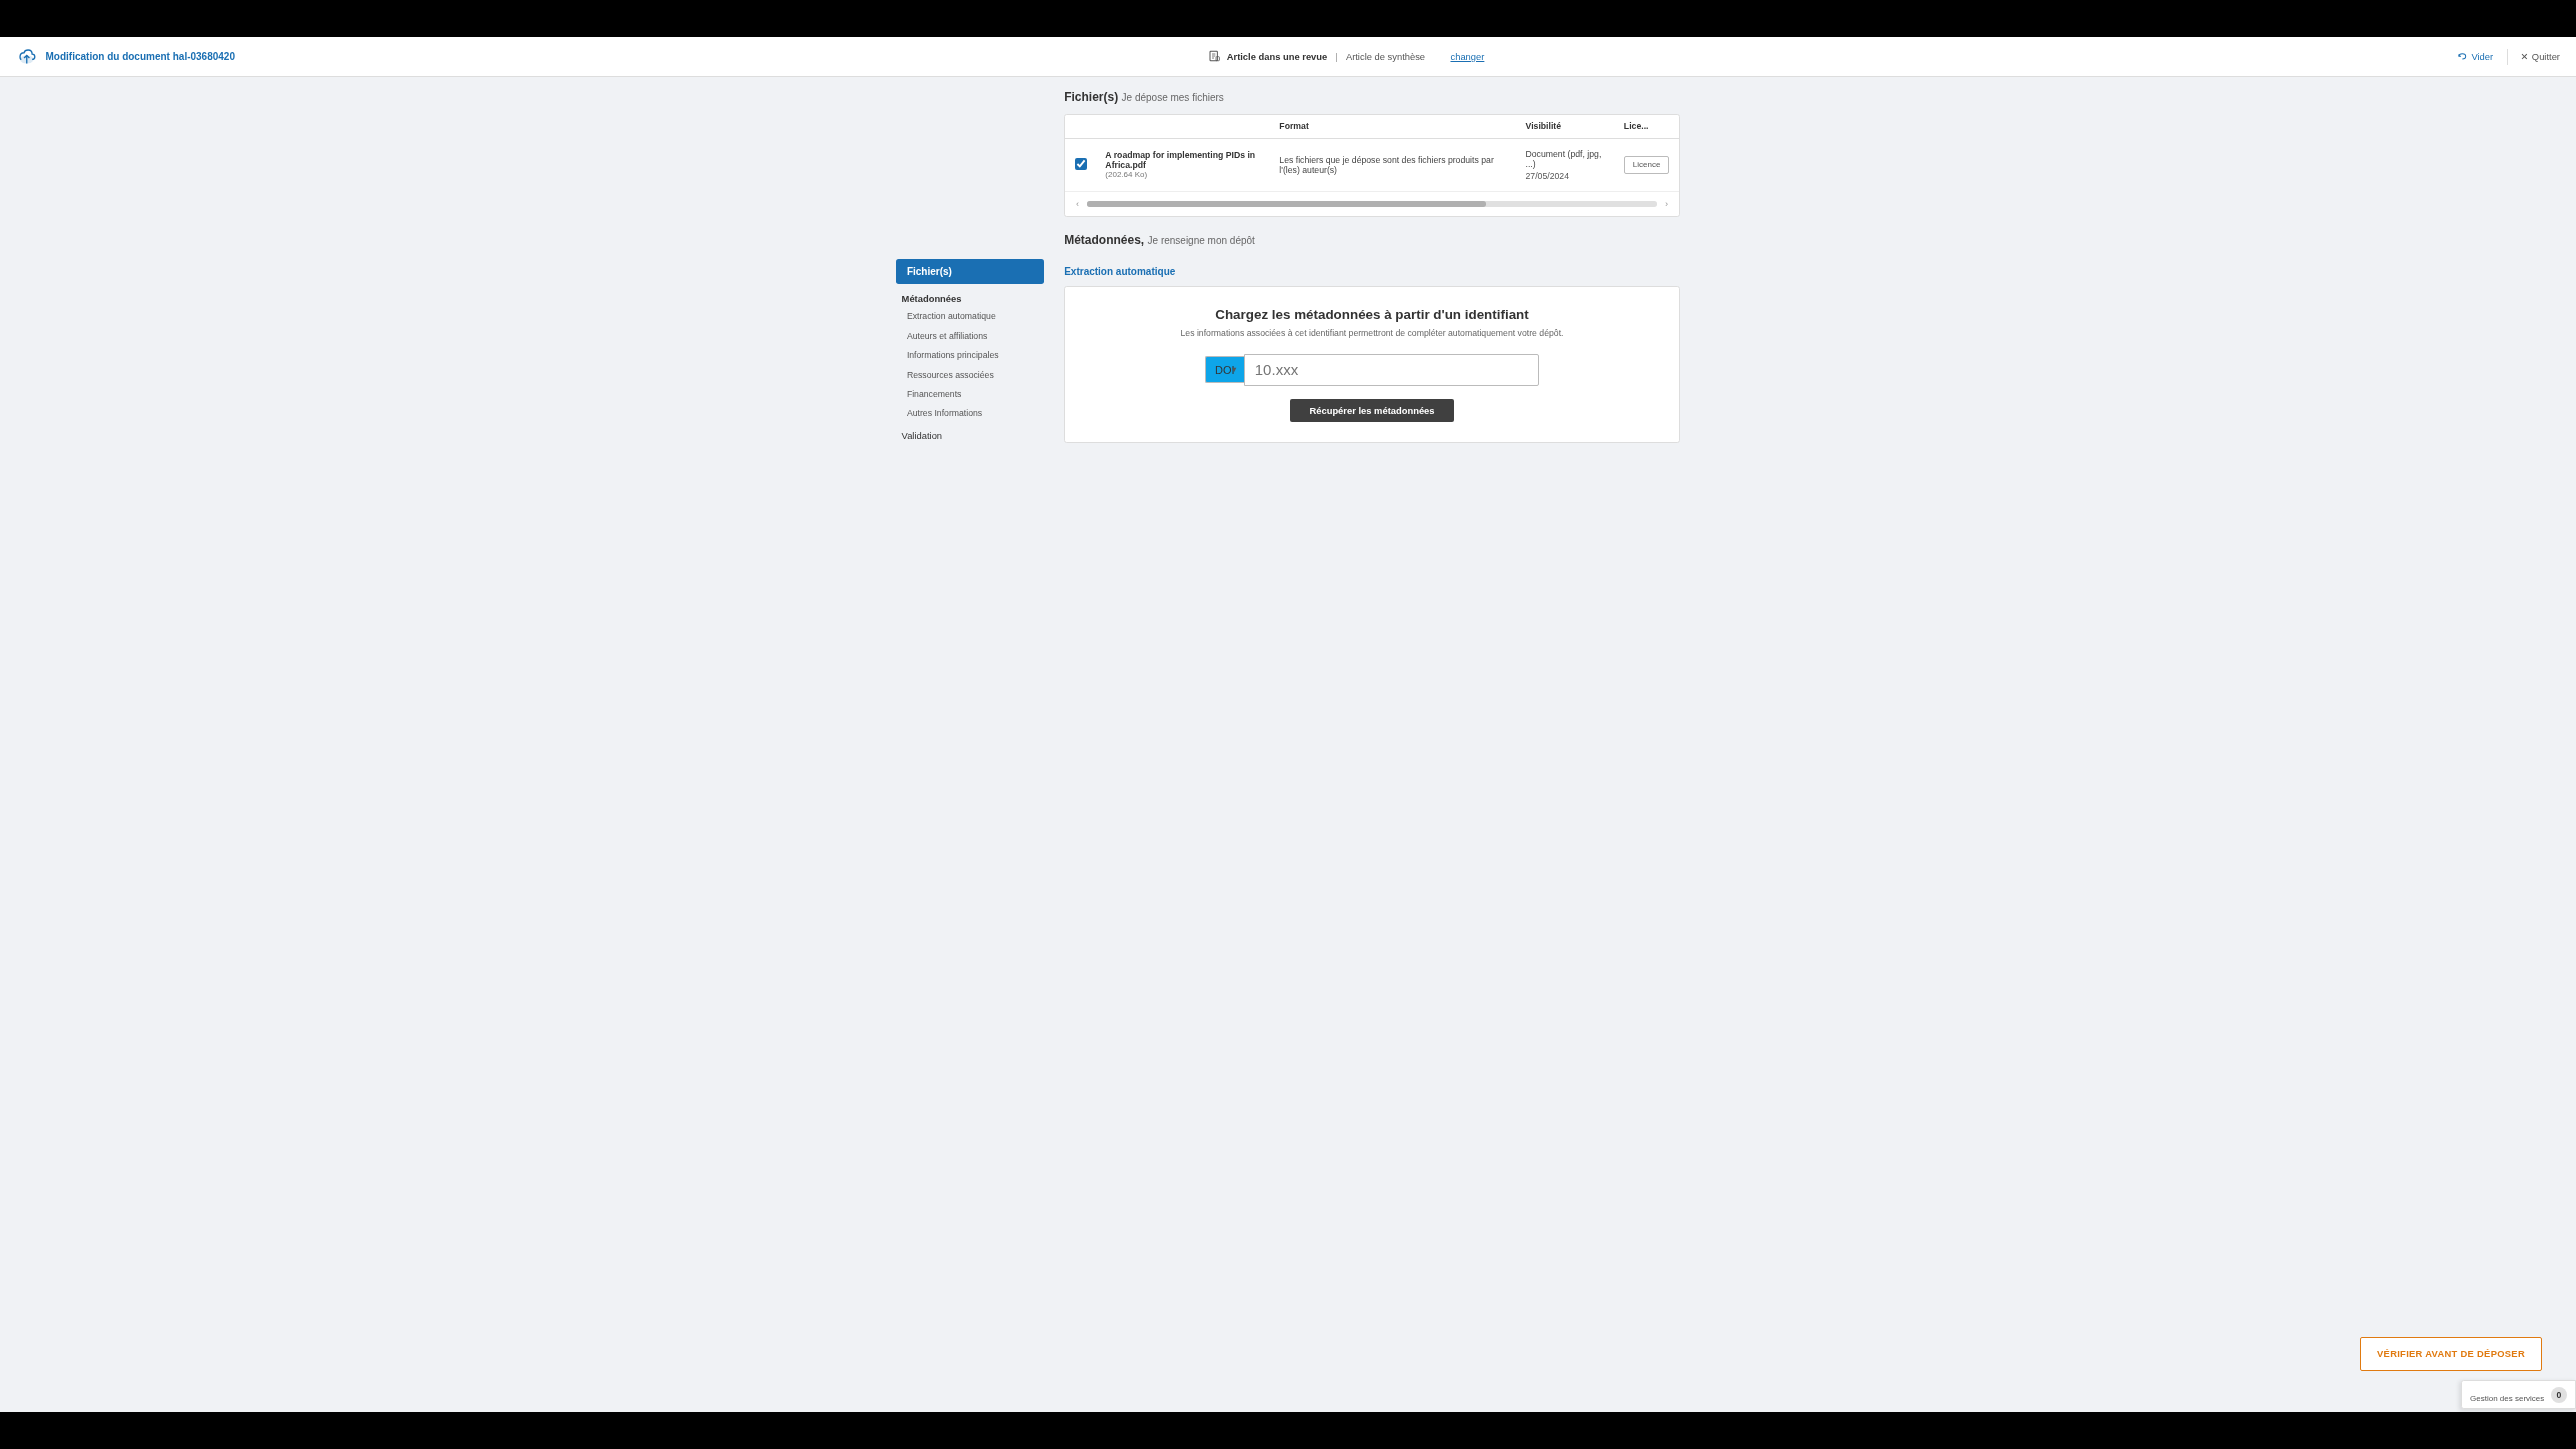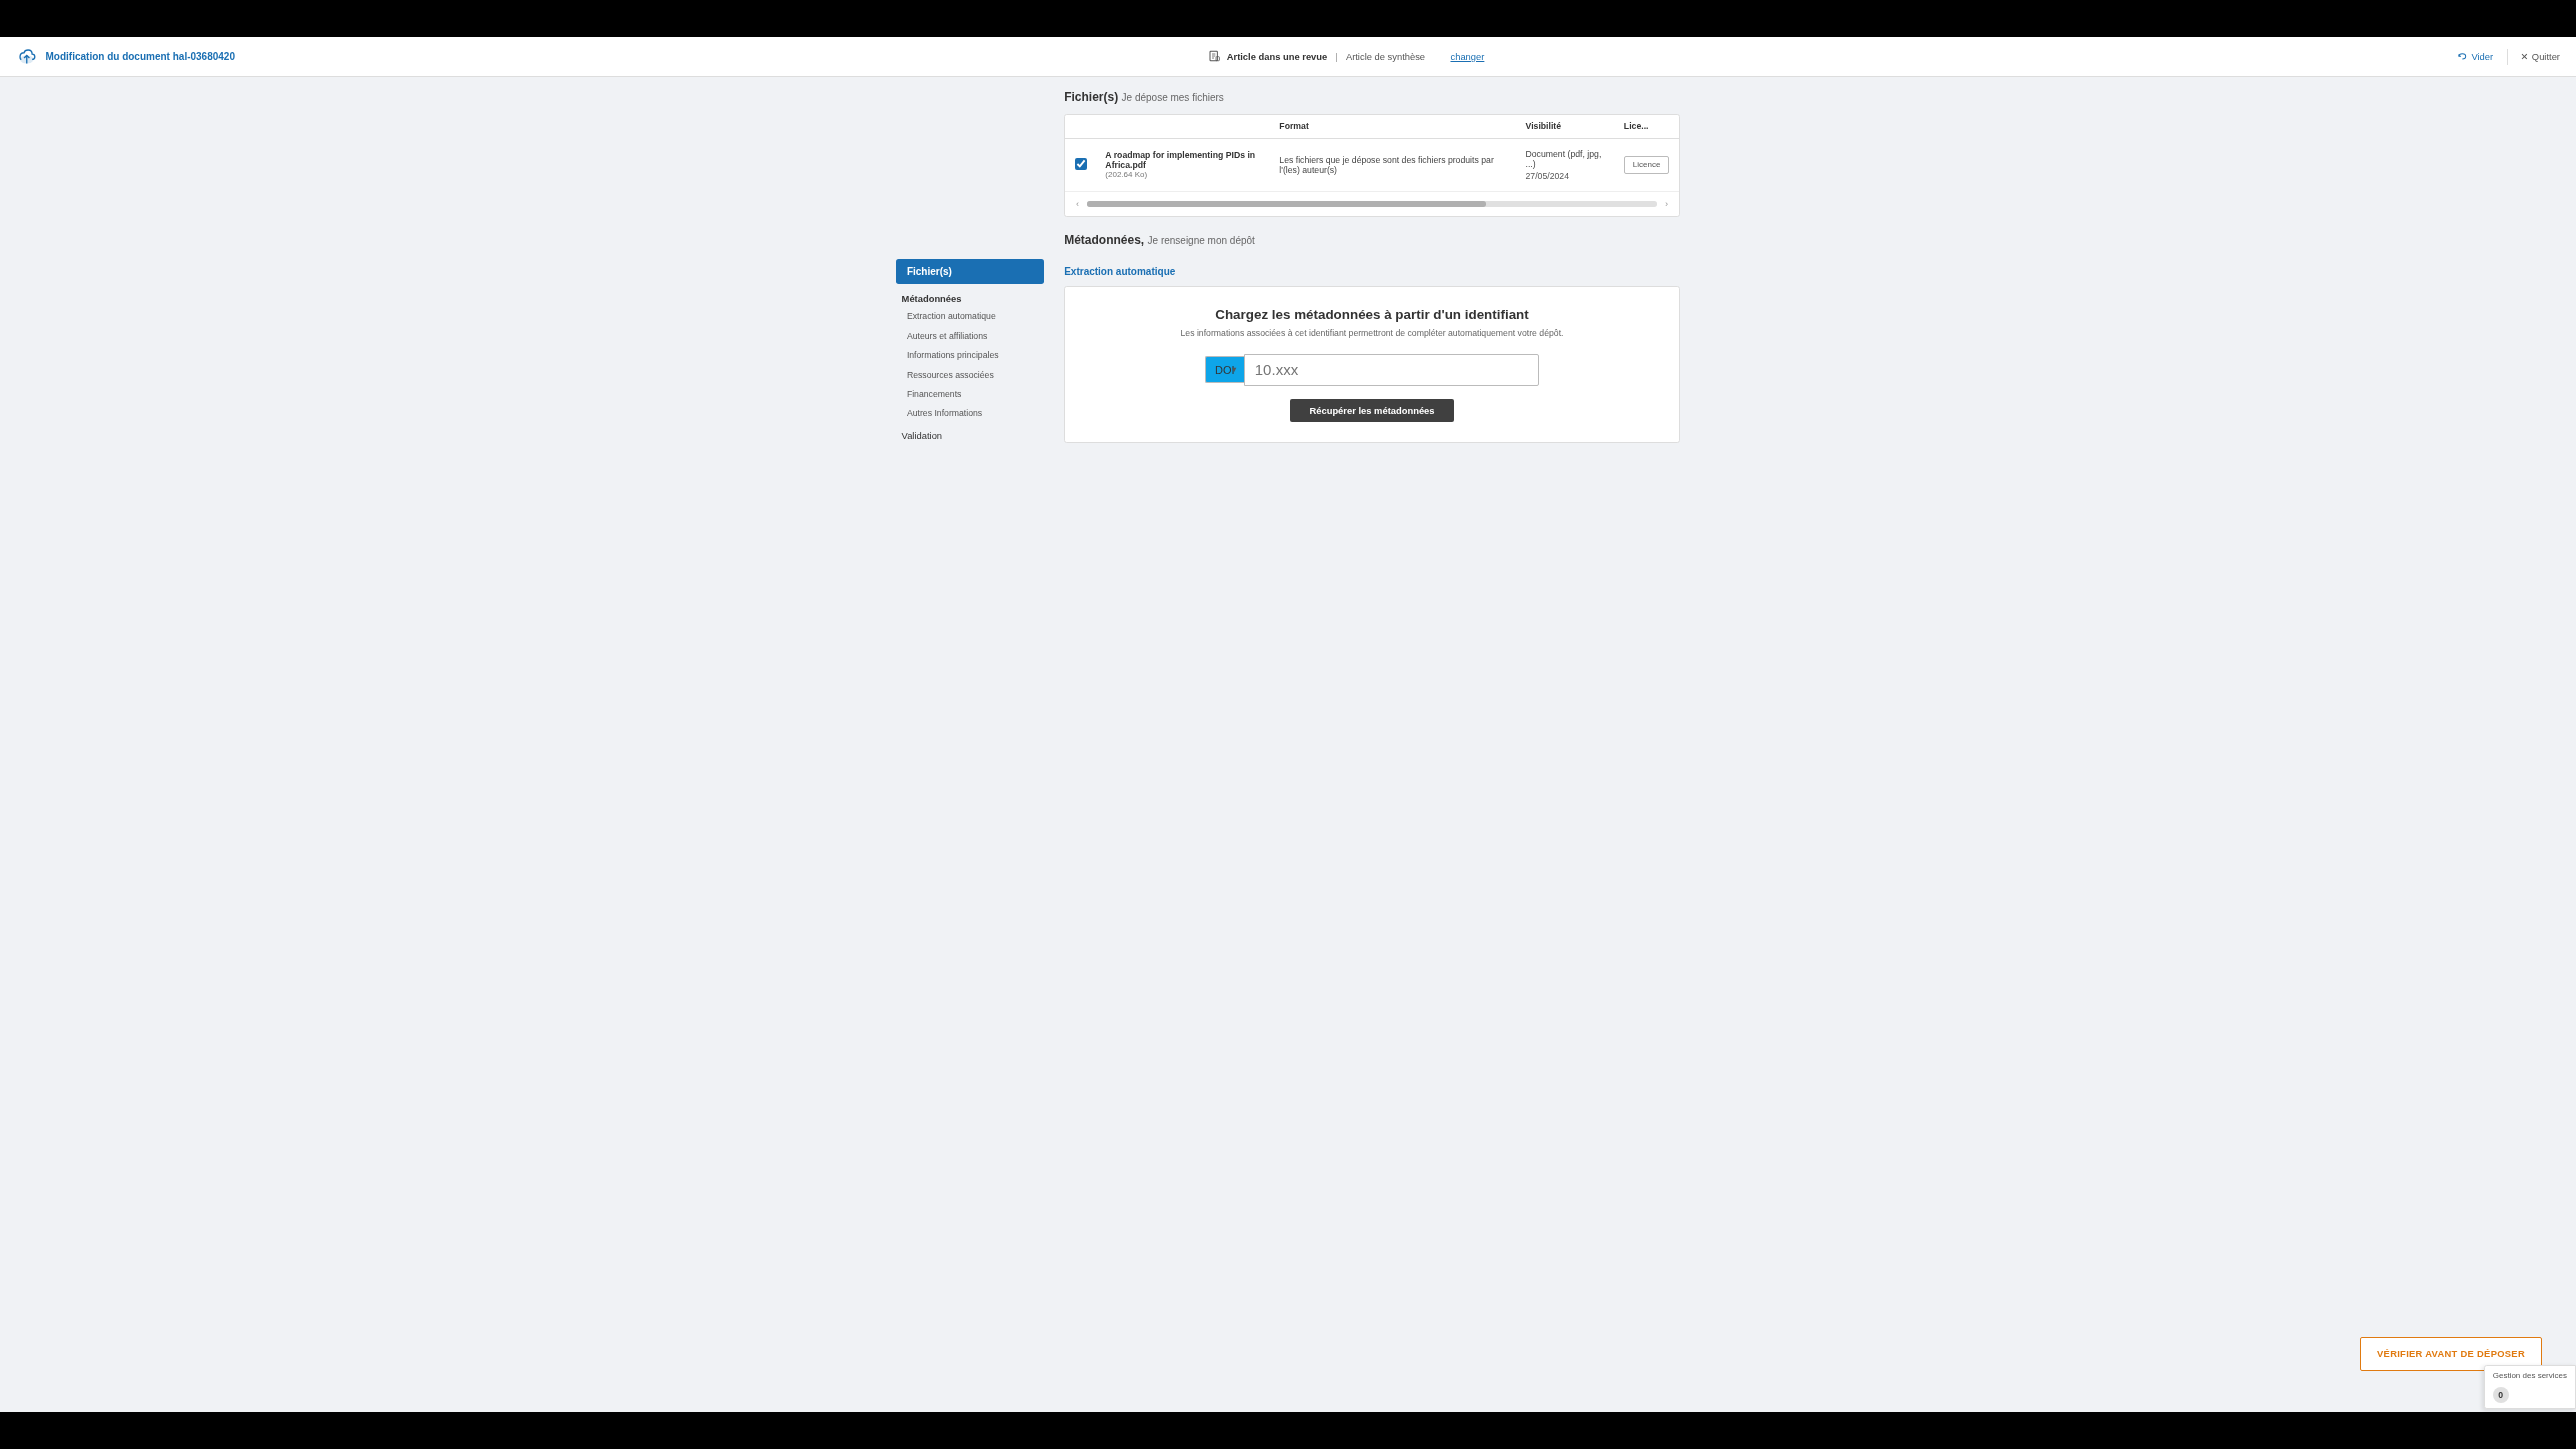--- a/index.html
+++ b/index.html
@@ -335,26 +335,25 @@
     
     .gestion-badge {
       position: fixed;
       right: 0;
       bottom: 40px;
       background: #fff;
       border: 0.7px solid #ddd;
       border-radius: 2.7px 0 0 2.7px;
       padding: 5.4px 8px;
       display: flex;
-      align-items: flex-start;
+      align-items: flex-end;
       gap: 6.7px;
       font-size: 8px;
       color: #555;
       box-shadow: -1.3px 1.3px 4px rgba(0,0,0,0.1);
-      flex-direction: column;
     }
     .gestion-count {
       background: #e0e0e0;
       border-radius: 50%;
       width: 16px;
       height: 16px;
       display: flex;
       align-items: center;
       justify-content: center;
       font-weight: bold;

